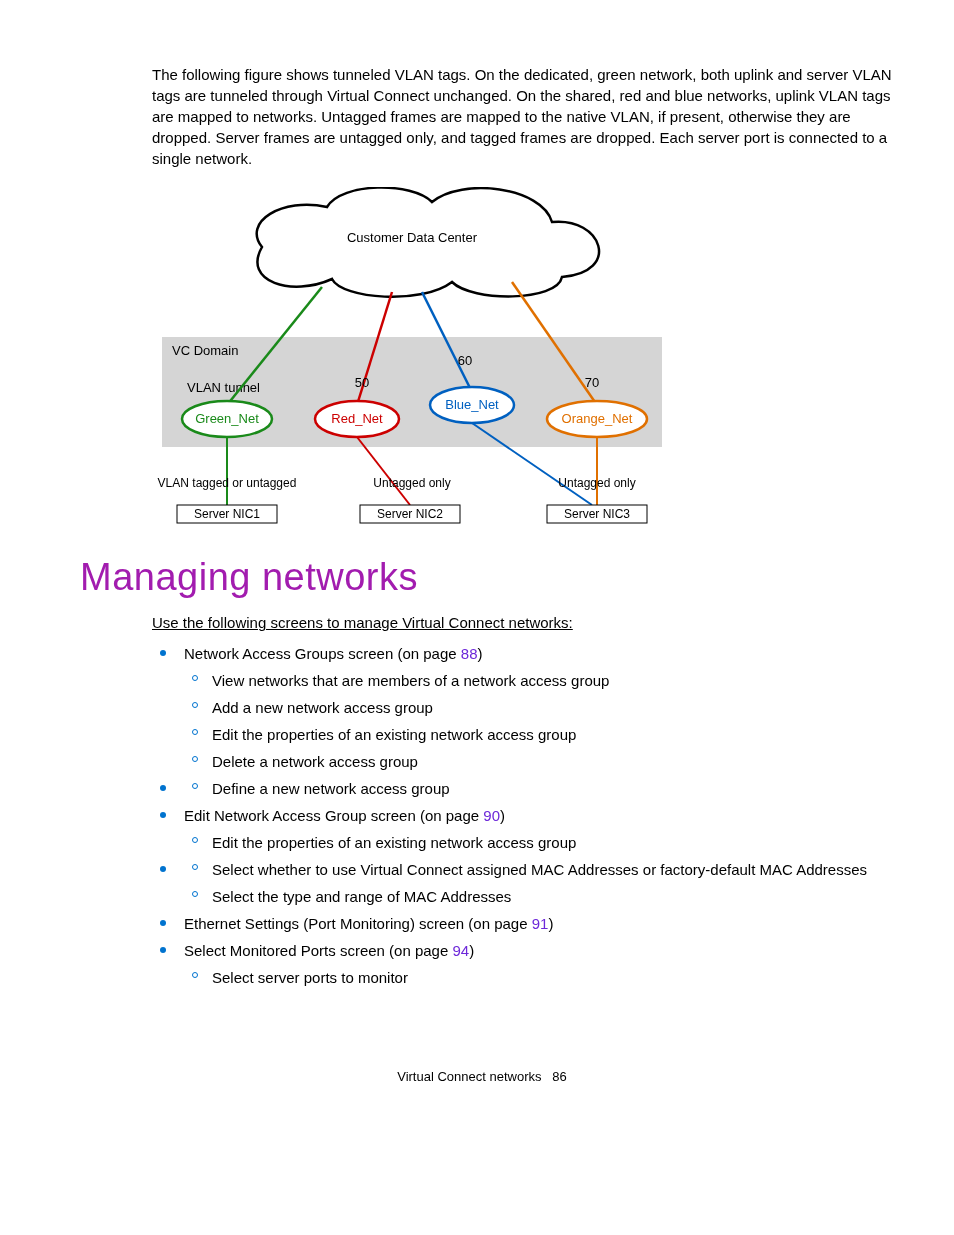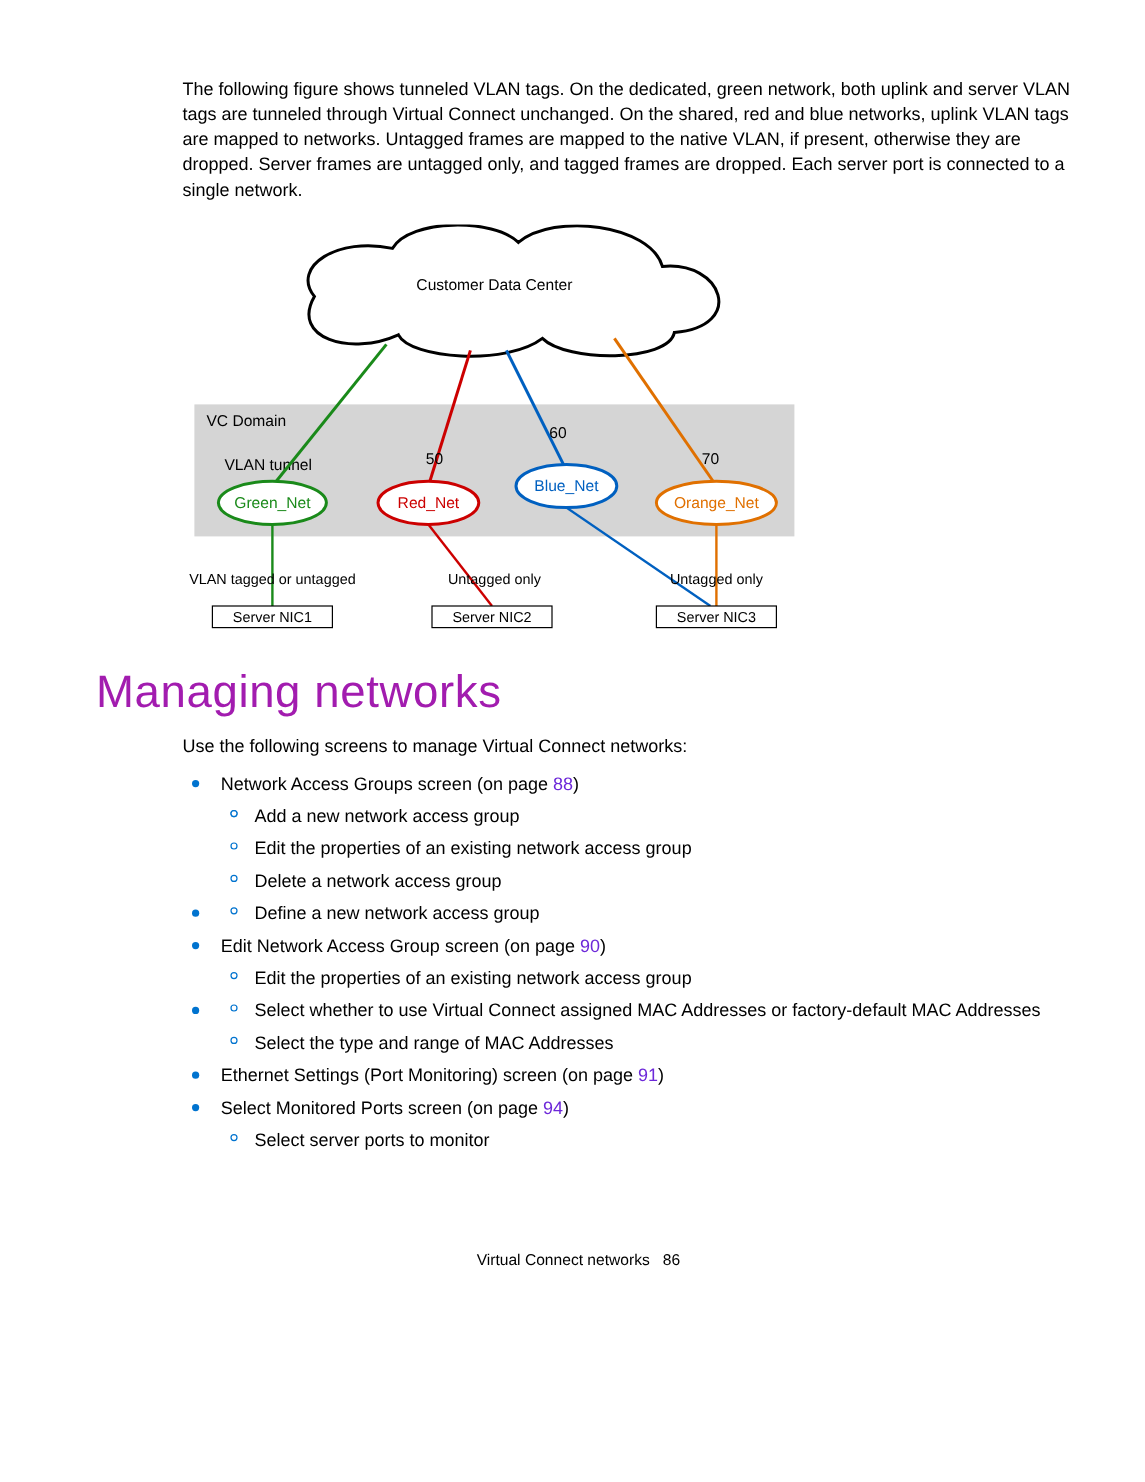--- a/index.html
+++ b/index.html
@@ -27,20 +27,21 @@
   .figure-svg { display:block; }
   .h1 {
     font-size: 38px;
     font-weight: 300;
     color: #a21caf;
     margin: 18px 0 8px 0;
     letter-spacing: 0.5px;
   }
   .lead {
     margin: 0 0 10px 72px;
+    text-decoration: underline;
   }
   ul.main {
     list-style: none;
     padding: 0;
     margin: 0 0 0 72px;
   }
   ul.main > li {
     position: relative;
     padding-left: 32px;
     margin-bottom: 6px;
@@ -161,21 +162,21 @@
   </g>
 </svg>
 </div>
 
 <div class="h1">Managing networks</div>
 
 <p class="lead">Use the following screens to manage Virtual Connect networks:</p>
 
 <ul class="main" id="main-list">
     <li><span class="dot"></span><span>Network Access Groups screen (on page <a class="pagelink" href="#">88</a>)</span><ul class="sub">
-        <li><span class="circ"></span></li>
+        <li><span class="circ"></span><span>View networks that are members of a network access group</span></li>
         <li><span class="circ"></span><span>Add a new network access group</span></li>
         <li><span class="circ"></span><span>Edit the properties of an existing network access group</span></li>
         <li><span class="circ"></span><span>Delete a network access group</span></li>
       </ul></li>
     <li><span class="dot"></span><ul class="sub">
         <li><span class="circ"></span><span>Define a new network access group</span></li>
       </ul></li>
     <li><span class="dot"></span><span>Edit Network Access Group screen (on page <a class="pagelink" href="#">90</a>)</span><ul class="sub">
         <li><span class="circ"></span><span>Edit the properties of an existing network access group</span></li>
       </ul></li>

